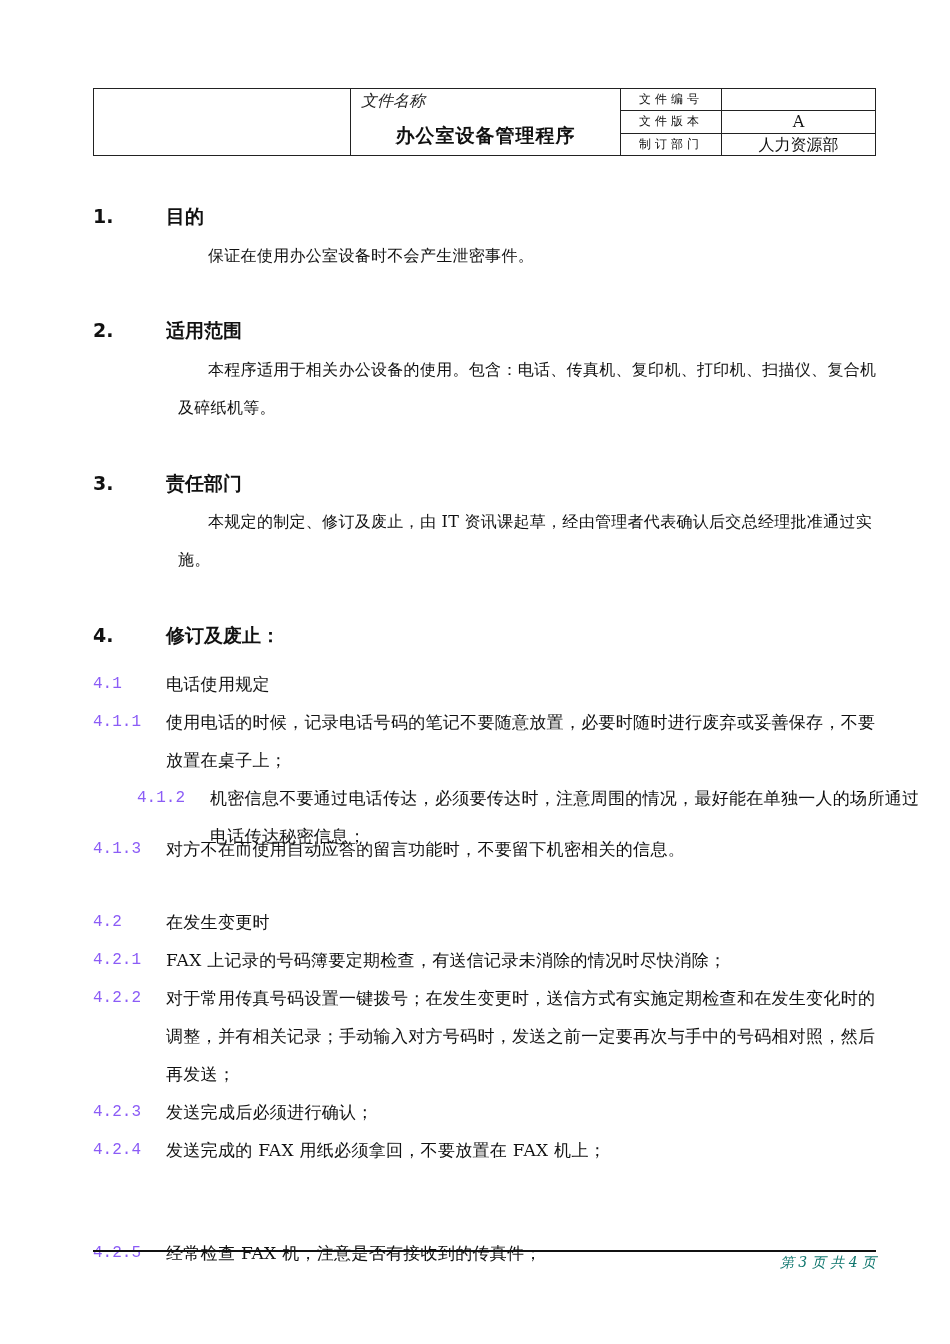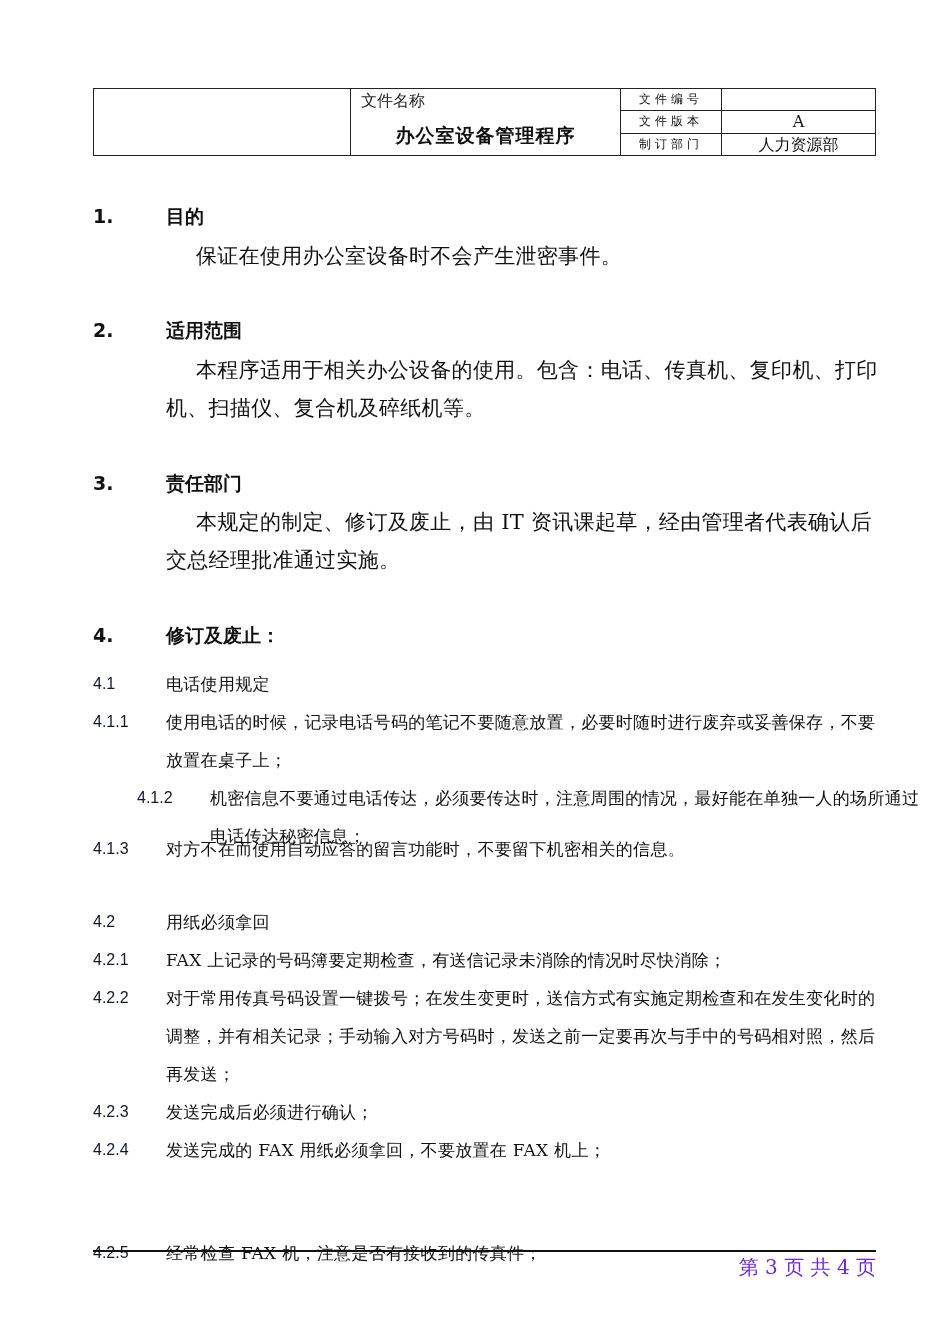--- a/index.html
+++ b/index.html
@@ -13,21 +13,21 @@
       border-collapse: collapse; table-layout: fixed;
     }
     .header-table td {
       border: 1.5px solid #222;
       padding: 0; vertical-align: middle;
     }
     .cell-blank { width: 256px; }
     .cell-name { width: 269px; position: relative; }
     .cell-name .label {
       position: absolute; left: 10px; top: 2px; font-size: 16px;
-      font-family: "DejaVu Serif", serif; color: #222;
+      font-family: "DejaVu Serif", serif; color: #222; font-style: italic;
     }
     .cell-name .title {
       position: absolute; left: 0; right: 0; top: 34px; text-align: center;
       font-size: 19px; font-weight: bold;
       font-family: "DejaVu Sans", sans-serif; letter-spacing: 1px;
     }
     .meta-label {
       width: 100px; height: 21px; font-size: 12px; text-align: center;
       letter-spacing: 4px; line-height: 21px;
     }
@@ -36,42 +36,42 @@
     }
 
     .section-h {
       position: absolute; left: 93px; font-size: 19px; font-weight: bold;
       font-family: "DejaVu Sans", sans-serif; height: 26px; line-height: 26px;
     }
     .section-h .num { position: absolute; left: 0; width: 70px; }
     .section-h .txt { position: absolute; left: 73px; white-space: nowrap; }
 
     .para {
-      position: absolute; left: 166px; width: 712px; font-size: 21px;
+      position: absolute; left: 178px; width: 712px; font-size: 16px;
       line-height: 38px; text-indent: 30px; letter-spacing: 0.3px;
     }
 
     .item {
       position: absolute; left: 93px; width: 785px; font-size: 17px;
       line-height: 38px;
     }
     .item .num {
       position: absolute; left: 0; top: 0; width: 70px;
-      font-family: Liberation Sans, sans-serif; font-size: 16px; color: #0f172a;
+      font-family: Liberation Mono, monospace; font-size: 16px; color: #8b5cf6;
     }
     .item .txt {
       display: block; margin-left: 73px; letter-spacing: 0.3px;
     }
 
     .footer-rule {
       position: absolute; left: 93px; top: 1250px; width: 783px; height: 2px;
       background: #111;
     }
     .footer-page {
-      position: absolute; right: 74px; top: 1254px; font-size: 20px; color: #6d28d9;
+      position: absolute; right: 74px; top: 1254px; font-size: 14px; color: #0f766e; font-style: italic;
     }
   </style>
 </head>
 <body>
 
 <table class="header-table">
   <tbody>
       <tr>
     <td class="cell-blank" rowspan="3"></td>
     <td class="cell-name" rowspan="3">
@@ -126,21 +126,21 @@
 <div class="item" style="top:779px;margin-left:44px;">
   <span class="num">4.1.2</span>
   <span class="txt">机密信息不要通过电话传达，必须要传达时，注意周围的情况，最好能在单独一人的场所通过电话传达秘密信息；</span>
 </div>
 <div class="item" style="top:830px;">
   <span class="num">4.1.3</span>
   <span class="txt">对方不在而使用自动应答的留言功能时，不要留下机密相关的信息。</span>
 </div>
 <div class="item" style="top:903px;">
   <span class="num">4.2</span>
-  <span class="txt">用纸必须拿回</span>
+  <span class="txt">在发生变更时</span>
 </div>
 <div class="item" style="top:941px;">
   <span class="num">4.2.1</span>
   <span class="txt">FAX 上记录的号码簿要定期检查，有送信记录未消除的情况时尽快消除；</span>
 </div>
 <div class="item" style="top:979px;">
   <span class="num">4.2.2</span>
   <span class="txt">对于常用传真号码设置一键拨号；在发生变更时，送信方式有实施定期检查和在发生变化时的调整，并有相关记录；手动输入对方号码时，发送之前一定要再次与手中的号码相对照，然后再发送；</span>
 </div>
 <div class="item" style="top:1093px;">

